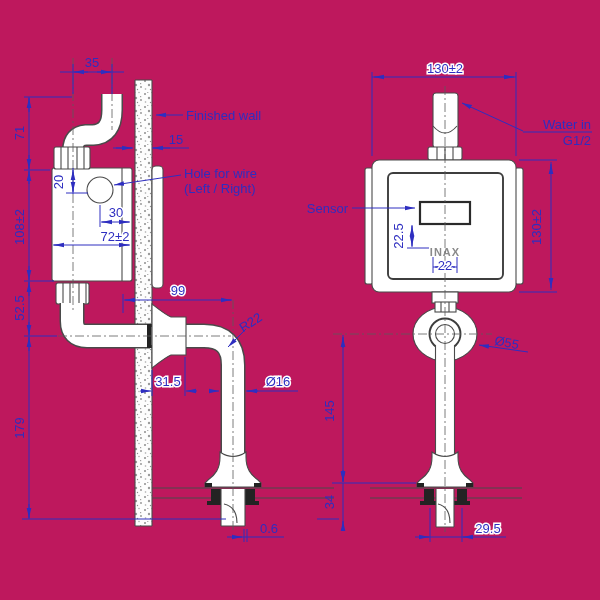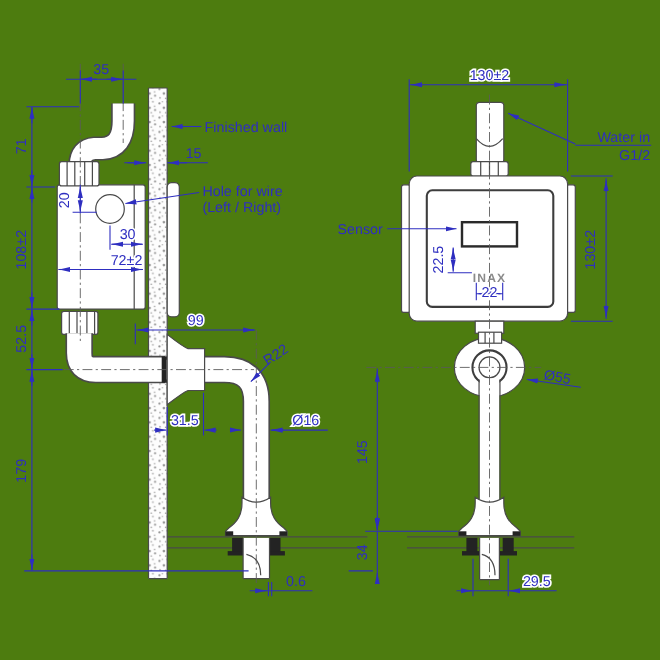--- a/index.html
+++ b/index.html
@@ -1,16 +1,16 @@
 <!DOCTYPE html>
 <html><head>
 <meta charset="utf-8">
 <style>
   html,body{margin:0;padding:0;background:#fff;}
-  #stage{position:relative;width:600px;height:600px;background:#4d7c0f;overflow:hidden;
+  #stage{position:relative;width:600px;height:600px;background:#be185d;overflow:hidden;
          font-family:"Liberation Sans",sans-serif;}
   svg{position:absolute;left:0;top:0;}
   svg text{font-family:"Liberation Sans",sans-serif;font-size:13px;fill:#2e2ec0;}
   .ln{stroke:#4a4a4a;stroke-width:1.1;fill:none;}
   .lnw{stroke:#4a4a4a;stroke-width:1.1;fill:#ffffff;}
   .ln2{stroke:#3d3d3d;stroke-width:1.9;fill:#ffffff;}
   .dk{fill:#232323;stroke:none;}
   .dim{stroke:#2e2ec0;stroke-width:1;fill:none;}
   .cl{stroke:#5a5a5a;stroke-width:0.8;fill:none;stroke-dasharray:9 3 2 3;}
   .halo{paint-order:stroke;stroke:#ffffff;stroke-width:3px;}

